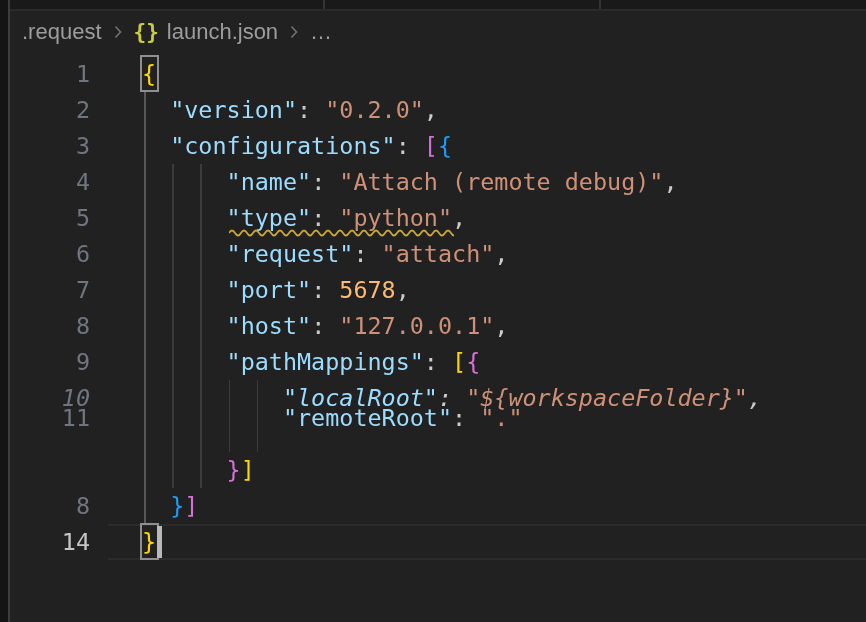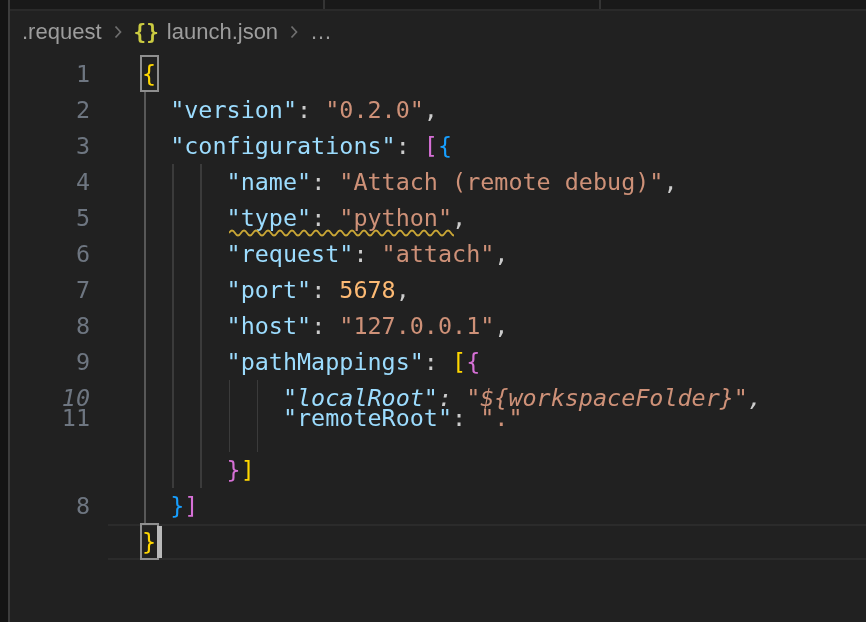--- a/index.html
+++ b/index.html
@@ -126,20 +126,21 @@
         <span class="code"><span style="color: rgb(204, 204, 204);">          </span><span style="color: rgb(156, 220, 254);">"remoteRoot"</span><span style="color: rgb(204, 204, 204);">:</span><span style="color: rgb(204, 204, 204);"> </span><span style="color: rgb(206, 145, 120);">"."</span></span>
       </div>
       <div class="row" style="top: 452px;">
         <span class="code"><span style="color: rgb(204, 204, 204);">      </span><span style="color: rgb(214, 112, 214);">}</span><span style="color: rgb(255, 215, 0);">]</span></span>
       </div>
       <div class="row" style="top: 488px;">
         <span class="ln" style="color: rgb(110, 118, 129);">8</span>
         <span class="code"><span style="color: rgb(204, 204, 204);">  </span><span style="color: rgb(23, 159, 255);">}</span><span style="color: rgb(214, 112, 214);">]</span></span>
       </div>
       <div class="row" style="top: 524px;">
+        <span class="ln" style="color: rgb(198, 198, 198);">14</span>
         <span class="code"><span style="color: rgb(255, 215, 0);">}</span></span>
       </div>
       <svg class="squiggle" width="225.6" height="9" style="left: 218.6px; top: 228px;">
         <path d="M0 5 q3 -5 6 0 q3 5 6 0 q3 -5 6 0 q3 5 6 0 q3 -5 6 0 q3 5 6 0 q3 -5 6 0 q3 5 6 0 q3 -5 6 0 q3 5 6 0 q3 -5 6 0 q3 5 6 0 q3 -5 6 0 q3 5 6 0 q3 -5 6 0 q3 5 6 0 q3 -5 6 0 q3 5 6 0 q3 -5 6 0 q3 5 6 0 q3 -5 6 0 q3 5 6 0 q3 -5 6 0 q3 5 6 0 q3 -5 6 0 q3 5 6 0 q3 -5 6 0 q3 5 6 0 q3 -5 6 0 q3 5 6 0 q3 -5 6 0 q3 5 6 0 q3 -5 6 0 q3 5 6 0 q3 -5 6 0 q3 5 6 0 q3 -5 6 0 q3 5 6 0" fill="none" stroke="#c9a636" stroke-width="1.8"></path>
       </svg>
       <div class="cursor" style="left: 147.1px; top: 526px; height: 32px; background: rgb(185, 185, 185);"></div>
     </div>
 </div>
 
 </body></html>

